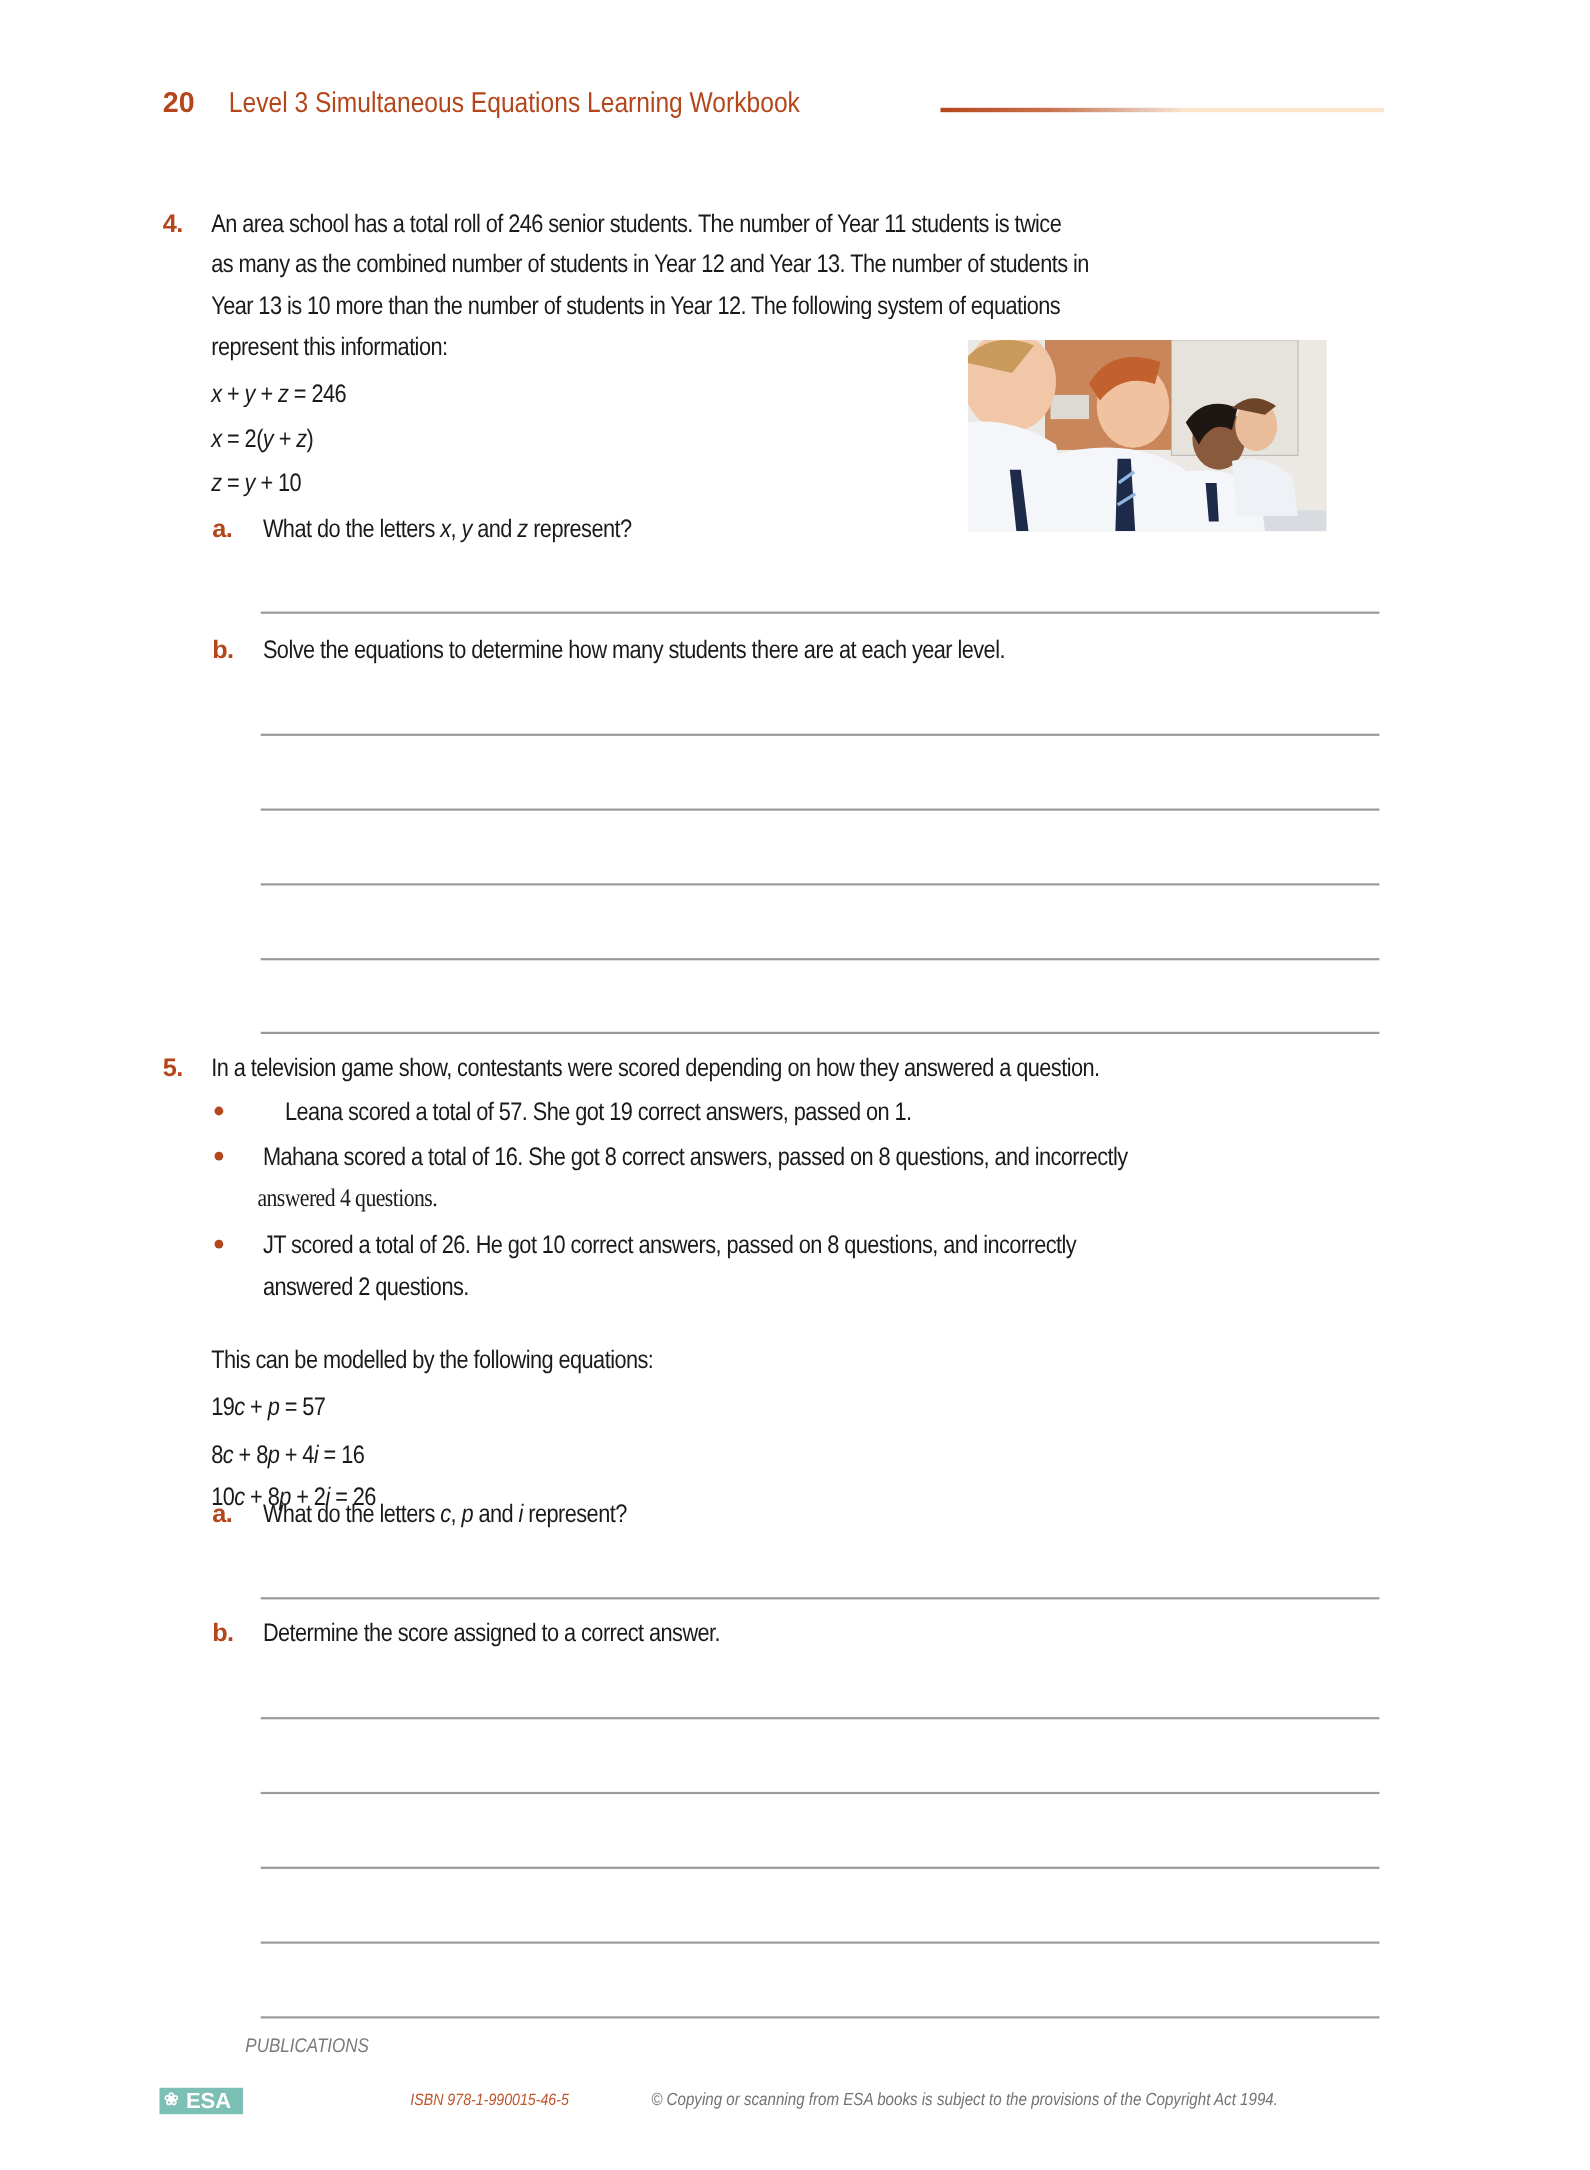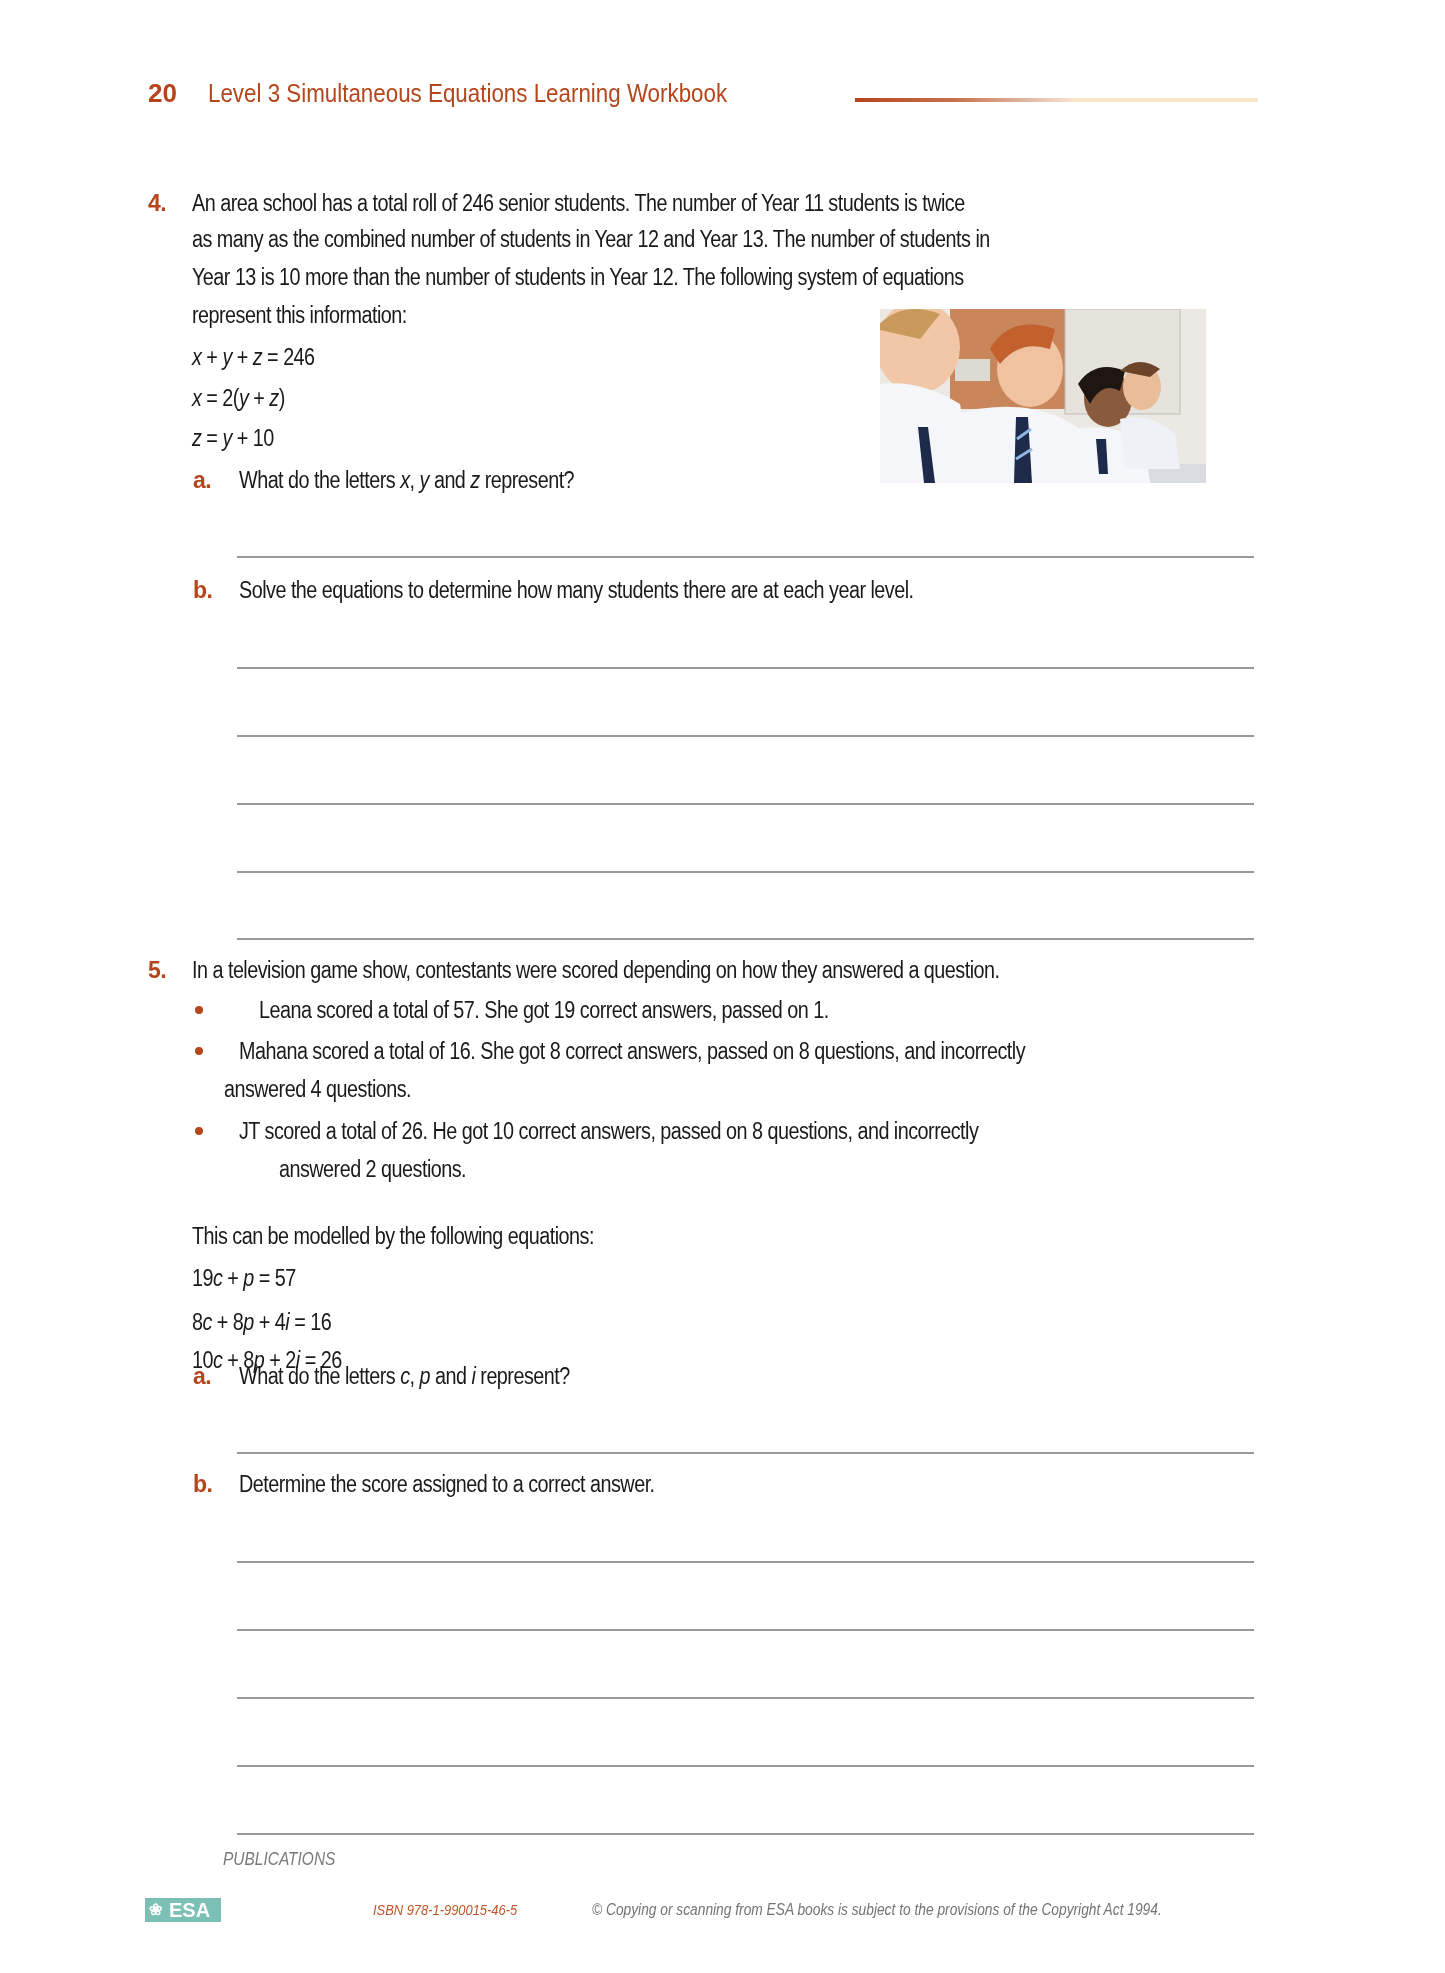--- a/index.html
+++ b/index.html
@@ -85,24 +85,24 @@
 <div class="ans-line" style="top:871px;"></div>
 <div class="ans-line" style="top:938px;"></div>
 
 <div class="abs txt accent" style="left:148px; top:956px;">5.</div>
 <div class="abs txt" style="left:192px; top:956px;"><span class="cond">In a television game show, contestants were scored depending on how they answered a question.</span></div>
 <div id="q5-bullets">
     <div class="bullet" style="left: 195px; top: 1006px;"></div>
     <div class="abs txt" style="left: 239px; top: 996px; margin-left: 20px;"><span class="cond">Leana scored a total of 57. She got 19 correct answers, passed on 1.</span></div>
     <div class="bullet" style="left: 195px; top: 1047px;"></div>
     <div class="abs txt" style="left: 239px; top: 1037px;"><span class="cond">Mahana scored a total of 16. She got 8 correct answers, passed on 8 questions, and incorrectly</span></div>
-    <div class="abs txt" style="left: 224px; top: 1075px;"><span class="cond">answered 4 questions.</span></div>
+    <div class="abs txt" style="left: 234px; top: 1075px; font-family: Liberation Serif, serif;"><span class="cond">answered 4 questions.</span></div>
     <div class="bullet" style="left: 195px; top: 1127px;"></div>
     <div class="abs txt" style="left: 239px; top: 1117px;"><span class="cond">JT scored a total of 26. He got 10 correct answers, passed on 8 questions, and incorrectly</span></div>
-    <div class="abs txt" style="left: 239px; top: 1155px; margin-left: 40px;"><span class="cond">answered 2 questions.</span></div>
+    <div class="abs txt" style="left: 239px; top: 1155px;"><span class="cond">answered 2 questions.</span></div>
   </div>
 <div class="abs txt" style="left:192px; top:1222px;"><span class="cond">This can be modelled by the following equations:</span></div>
 <div id="q5-eqs">
     <div class="abs txt" style="left: 192px; top: 1264px;"><span class="cond"><span>19</span><i class="m">c</i><span> + </span><i class="m">p</i><span> = 57</span></span></div>
     <div class="abs txt" style="left: 192px; top: 1308px; text-align: center;"><span class="cond"><span>8</span><i class="m">c</i><span> + 8</span><i class="m">p</i><span> + 4</span><i class="m">i</i><span> = 16</span></span></div>
     <div class="abs txt" style="left: 192px; top: 1346px;"><span class="cond"><span>10</span><i class="m">c</i><span> + 8</span><i class="m">p</i><span> + 2</span><i class="m">i</i><span> = 26</span></span></div>
   </div>
 
 <div class="abs txt accent" style="left:193px; top:1362px;">a.</div>
 <div class="abs txt" style="left:239px; top:1362px;"><span class="cond" id="q5a-text"><span>What do the letters </span><i class="m">c</i><span>, </span><i class="m">p</i><span> and </span><i class="m">i</i><span> represent?</span></span></div>

